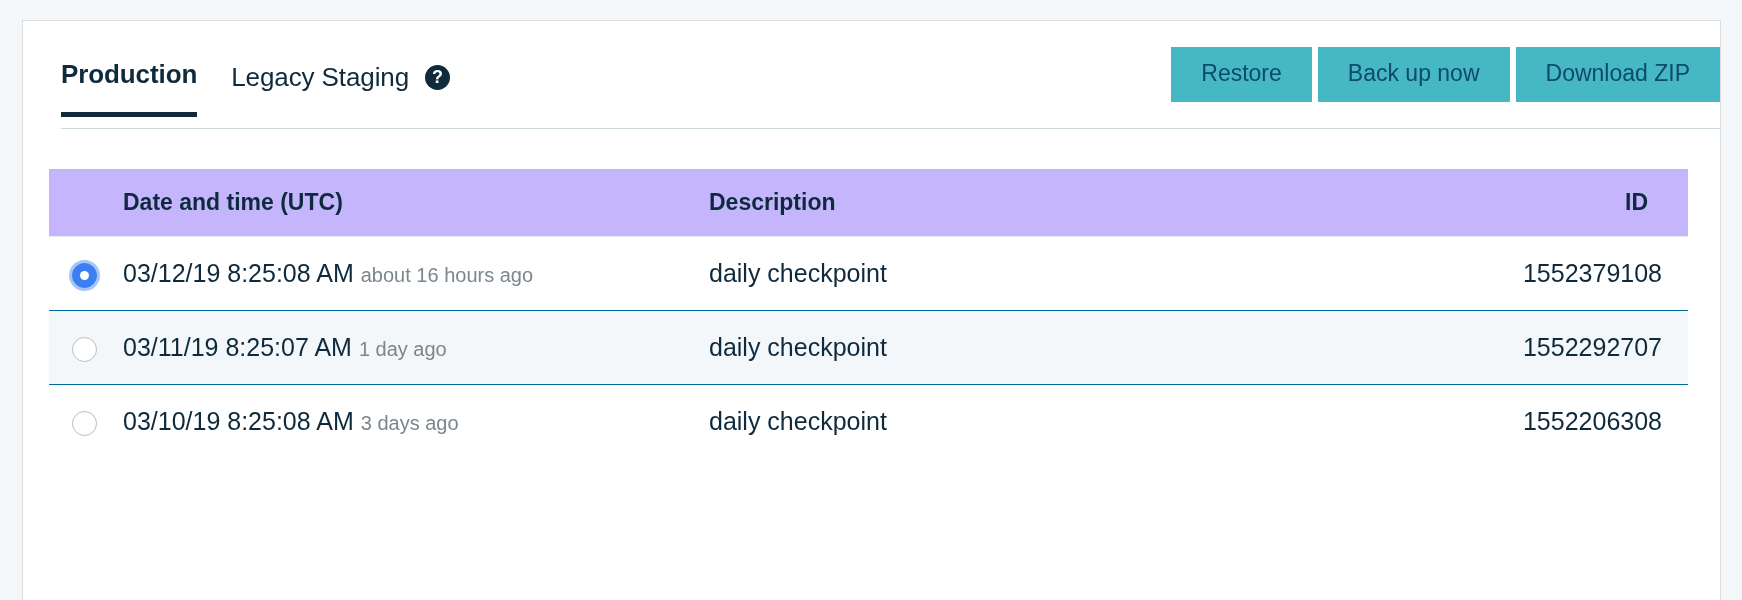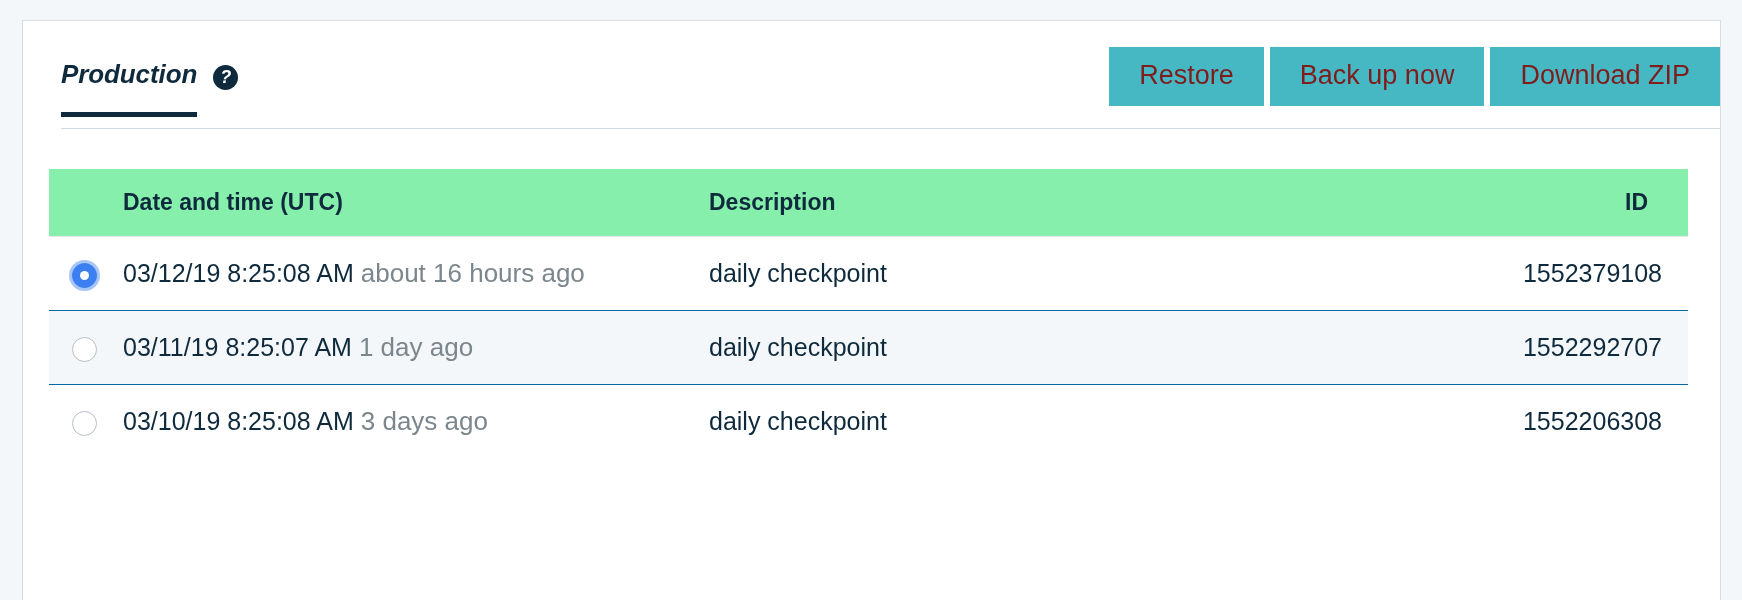--- a/index.html
+++ b/index.html
@@ -28,21 +28,20 @@
     position: relative;
     height: 110px;
   }
 
   .tabbar {
     position: absolute;
     left: 38px;
     top: 38px;
     display: flex;
     align-items: center;
-    font-style: italic;
   }
 
   .tab {
     font-size: 26px;
     color: #0e2a3c;
     padding-bottom: 22px;
     cursor: pointer;
     white-space: nowrap;
     letter-spacing: -0.1px;
   }
@@ -75,24 +74,24 @@
   .actions {
     position: absolute;
     right: 0px;
     top: 26px;
     display: flex;
     gap: 6px;
   }
 
   .btn {
     background: #45b8c4;
-    color: #7f1d1d;
+    color: #0c4a6e;
     border: none;
     font-family: "Liberation Sans", sans-serif;
-    font-size: 27px;
+    font-size: 23px;
     padding: 15px 30px 17px 30px;
     cursor: pointer;
     white-space: nowrap;
     line-height: 1;
   }
 
   .tabrule {
     position: absolute;
     left: 38px;
     right: 0;
@@ -107,21 +106,21 @@
     margin-top: 38px;
   }
 
   table {
     width: 100%;
     border-collapse: collapse;
     table-layout: fixed;
   }
 
   thead th {
-    background: #86efac;
+    background: #c4b5fd;
     color: #0e2a3c;
     font-size: 23px;
     font-weight: bold;
     text-align: left;
     padding: 20px 0 20px 0;
     height: 62px;
   }
 
   th.c-radio, td.c-radio { width: 70px; }
   th.c-date,  td.c-date  { width: 590px; }
@@ -140,21 +139,21 @@
     font-size: 25px;
     color: #0e2a3c;
     padding: 0;
     vertical-align: middle;
   }
   td.c-date { padding-left: 4px; white-space: nowrap; }
   td.c-id   { text-align: right; padding-right: 26px; }
 
   .rel {
     color: #7b868d;
-    font-size: 26px;
+    font-size: 20px;
     margin-left: 7px;
   }
 
   .c-radio { text-align: center; }
 
   .radio {
     display: inline-block;
     width: 25px;
     height: 25px;
     border-radius: 50%;
@@ -186,20 +185,23 @@
 <body>
 
 <div id="card">
 
   <div class="header">
 
     <div class="tabbar">
       <div class="tab active">
         <span>Production</span>
       </div>
+      <div class="tab inactive">
+        <span>Legacy Staging</span>
+      </div>
       <div class="help-icon">
         <span>?</span>
       </div>
     </div>
 
     <div class="actions">
       <button class="btn">Restore</button>
       <button class="btn">Back up now</button>
       <button class="btn">Download ZIP</button>
     </div>

